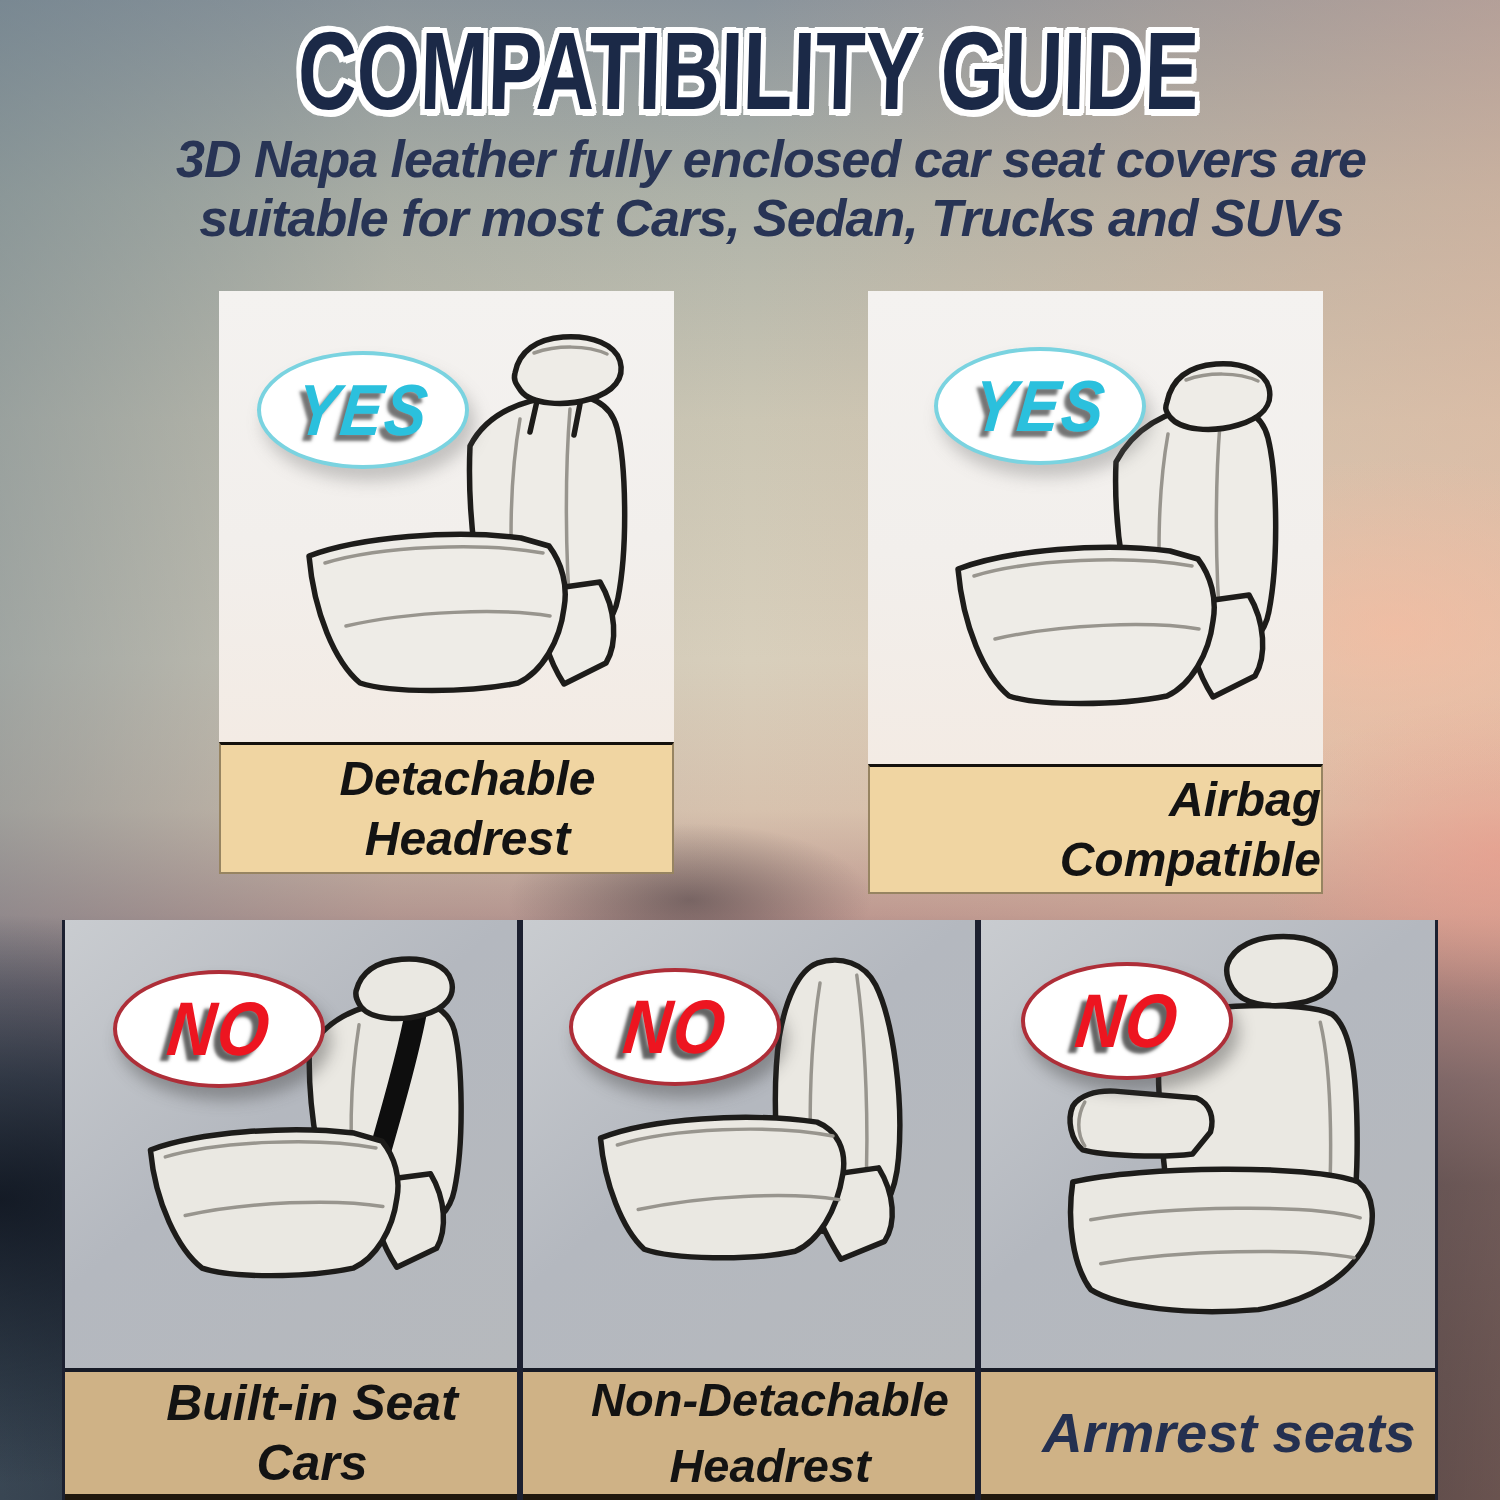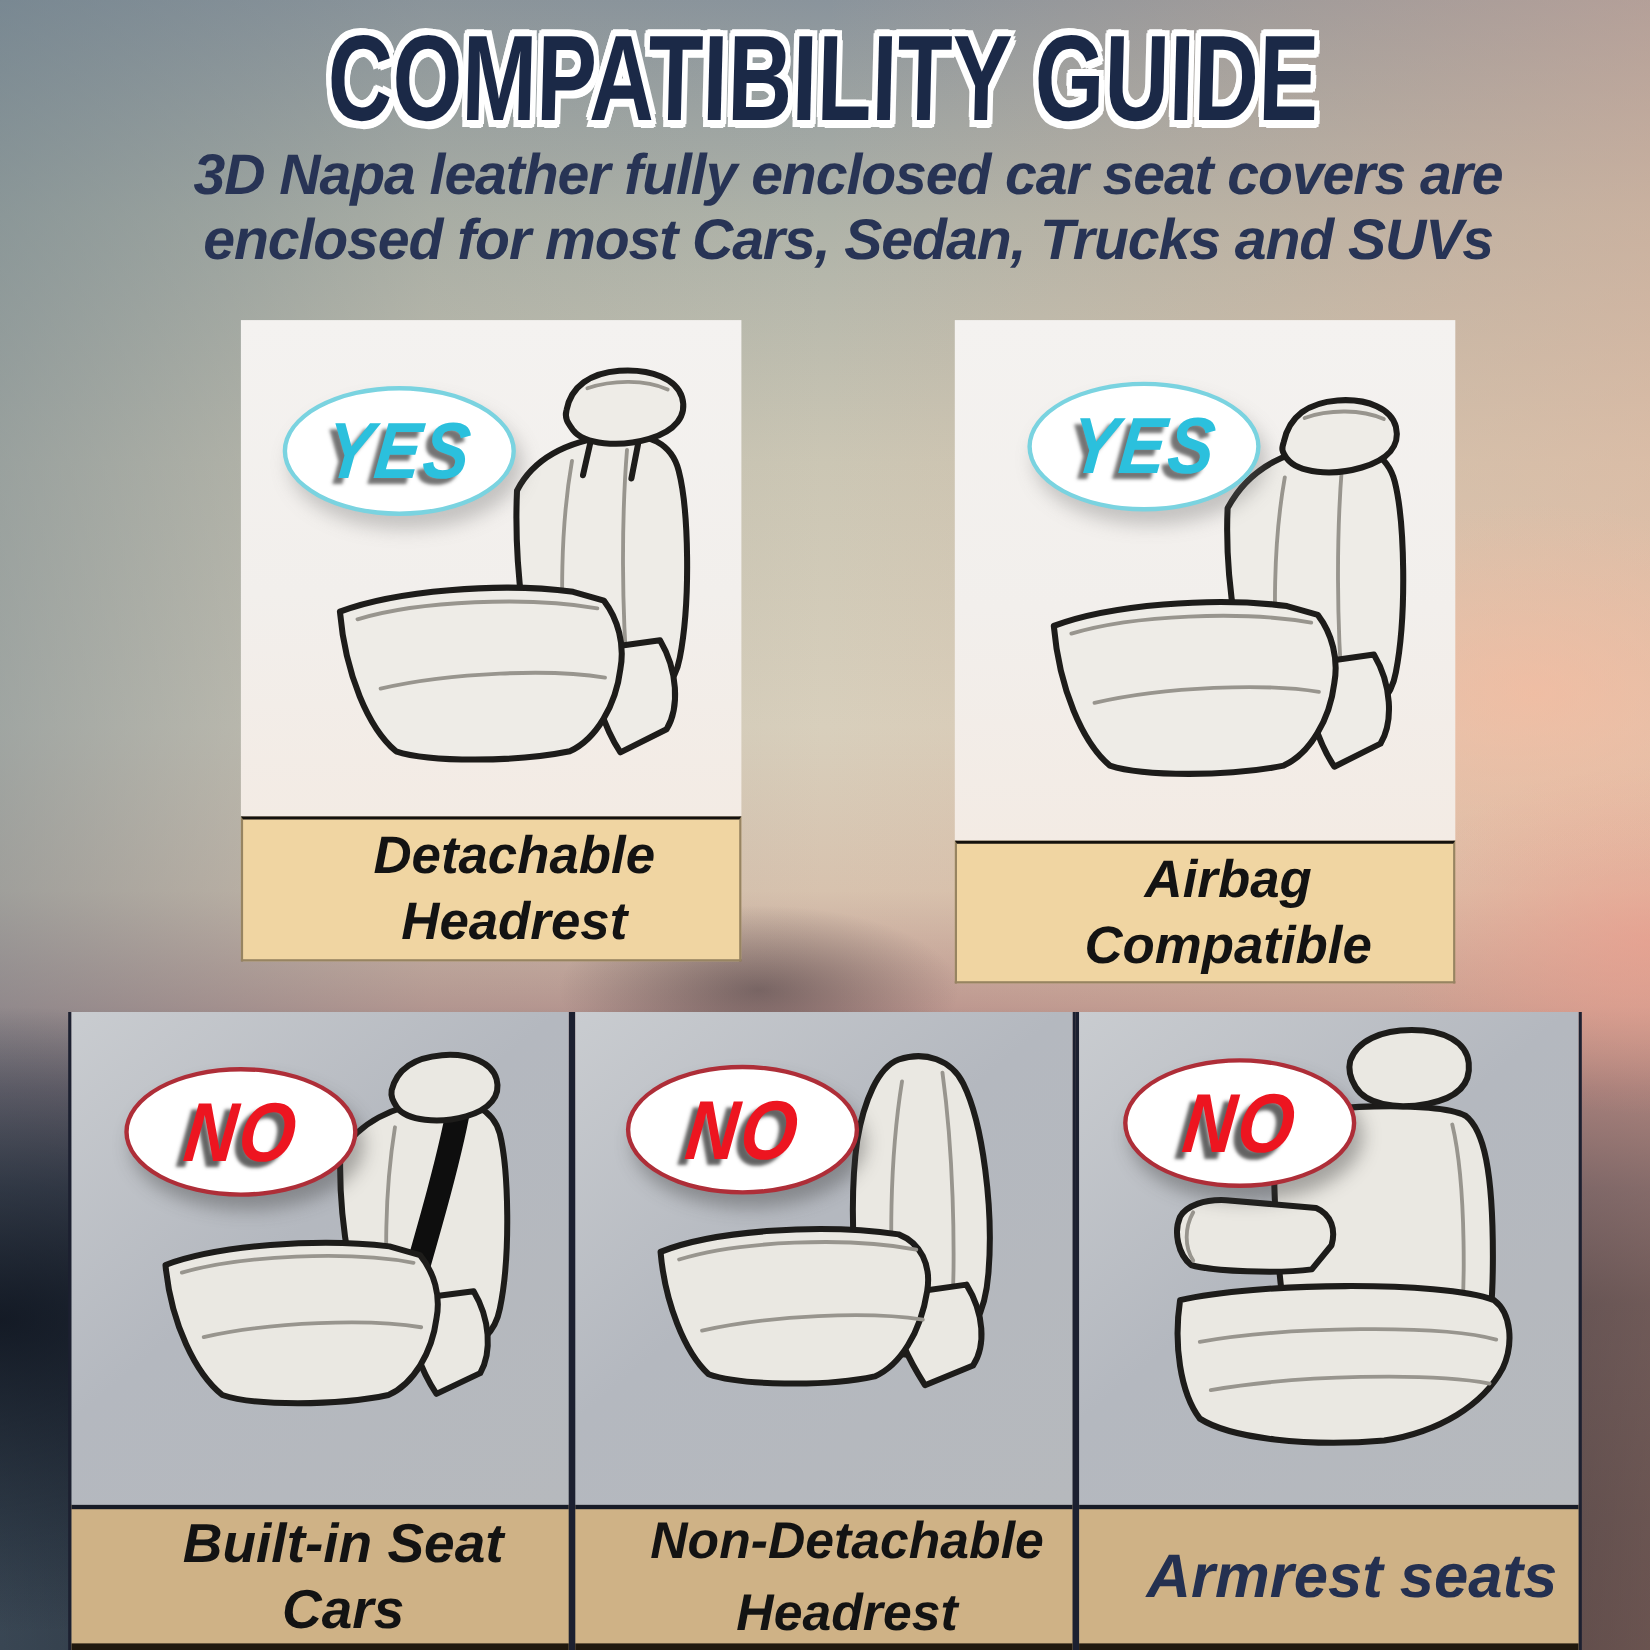--- a/index.html
+++ b/index.html
@@ -40,21 +40,21 @@
   .badge{position:absolute;width:204px;height:110px;border-radius:50%;background:#ffffff;
     display:flex;align-items:center;justify-content:center;z-index:5;}
   .badge .badge-label{font-weight:bold;font-style:italic;letter-spacing:2px;
     transform:scaleY(1.15) skewX(-7deg);}
   .badge.yes{border:4px solid #7ad3e0;box-shadow:6px 12px 16px rgba(110,110,110,0.35);}
   .badge.yes .badge-label{font-size:63px;color:#2bc0dd;text-shadow:-5px 5px 3px rgba(70,70,70,0.75);}
   .badge.no{border:4px solid #ae2e38;box-shadow:6px 12px 16px rgba(60,60,60,0.40);}
   .badge.no .badge-label{font-size:66px;color:#ed1520;text-shadow:-6px 5px 3px rgba(60,60,60,0.8);}
   
   #p-tl{left:219px;top:291px;width:455px;}   #p-tl .panel-img{height:451px;}  #p-tl .caption{height:132px;}
-  #p-tr{left:868px;top:291px;width:455px;}   #p-tr .panel-img{height:473px;}  #p-tr .caption{height:130px;}
+  #p-tr{left:868px;top:291px;width:455px;}   #p-tr .panel-img{height:473px;}  #p-tr .caption{height:130px;text-align:right;}
   #p-b1{left:62px;top:920px;width:458px;}    #p-b1 .panel-img{height:448px;}
   #p-b2{left:520px;top:920px;width:458px;}   #p-b2 .panel-img{height:448px;}
   #p-b3{left:978px;top:920px;width:460px;}   #p-b3 .panel-img{height:448px;}
   .bottom-panel .caption{height:132px;}
   #p-b3 .caption{font-size:56px;color:#243050;}
   #p-b2 .caption{font-size:47px;justify-content:space-between;}
   #p-tl .badge{left:38px;top:60px;}
   #p-tr .badge{left:66px;top:56px;}
   #p-b1 .badge{left:48px;top:50px;}
   #p-b2 .badge{left:46px;top:48px;}
@@ -67,21 +67,21 @@
 </head>
 <body>
 
 <div class="stage">
   <div class="bg"></div>
 
   <div class="title">COMPATIBILITY GUIDE</div>
 
   <div class="subtitle">
     <span class="cap-line">3D Napa leather fully enclosed car seat covers are</span>
-    <span class="cap-line">enclosed for most Cars, Sedan, Trucks and SUVs</span>
+    <span class="cap-line">suitable for most Cars, Sedan, Trucks and SUVs</span>
   </div>
 
   <div class="panel" id="p-tl">
     <div class="panel-img light">
       <svg viewBox="0 0 455 451" preserveAspectRatio="xMidYMid meet">
         <path class="seat-outline" d="M251,155 C266,126 297,110 338,105 C371,101 392,113 398,137 C407,172 409,255 399,307 C395,330 380,345 357,349 C329,353 291,347 273,332 C259,303 248,225 251,155 Z"></path>
         <path class="seam" d="M301,128 C291,185 289,262 297,325"></path>
         <path class="seam" d="M351,118 C346,180 346,262 352,333"></path>
         <path class="seat-outline" d="M318,110 L311,141" fill="none"></path>
         <path class="seat-outline" d="M361,113 L355,144" fill="none"></path>

